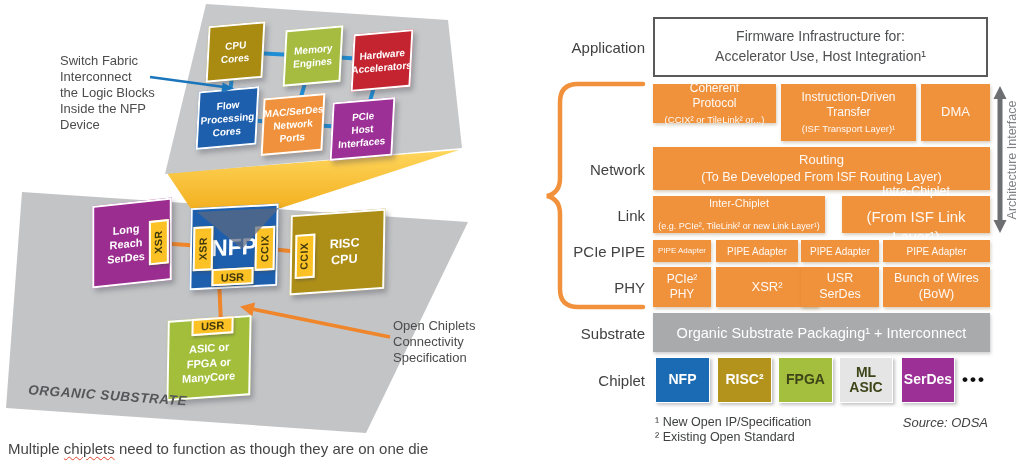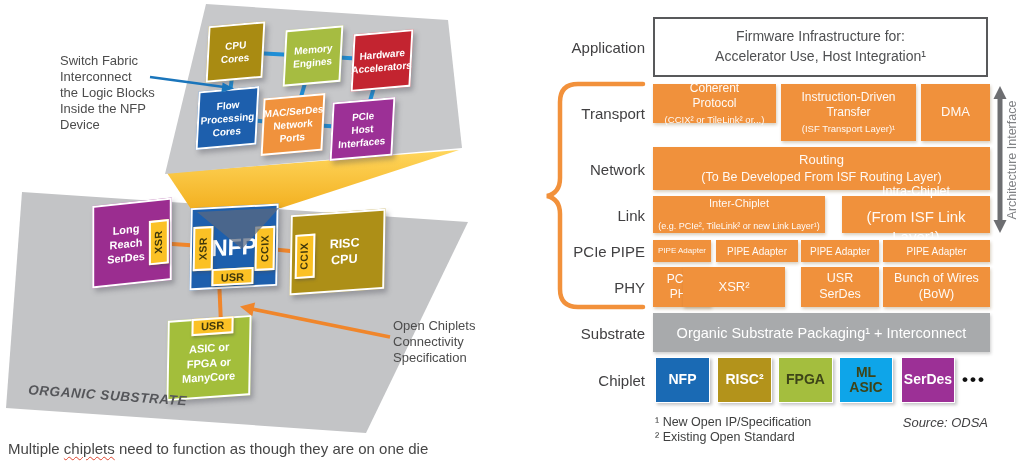--- a/index.html
+++ b/index.html
@@ -144,21 +144,20 @@
   <div class="caption"><span>Multiple </span><span class="squiggle">chiplets</span><span> need to function as though they are on one die</span></div>
 
   <svg class="layer" width="1024" height="472">
     <path d="M 643 84 H 578 Q 560 84 560 102 V 178 Q 560 193 547 196 Q 560 199 560 214 V 289 Q 560 307 578 307 H 643" fill="none" stroke="#F2913B" stroke-width="4.5" stroke-linecap="round"></path>
     <line x1="1000" y1="97" x2="1000" y2="222" stroke="#6D6E71" stroke-width="5"></line>
     <polygon points="1000,86 993.5,99 1006.5,99" fill="#6D6E71"></polygon>
     <polygon points="1000,233 993.5,220 1006.5,220" fill="#6D6E71"></polygon>
   </svg>
 
   <div class="rlabel" style="top:39px">Application</div>
-  <div class="rlabel" style="top:105px">Transport</div>
   <div class="rlabel" style="top:161px">Network</div>
   <div class="rlabel" style="top:207px">Link</div>
   <div class="rlabel" style="top:243px">PCIe PIPE</div>
   <div class="rlabel" style="top:279px">PHY</div>
   <div class="rlabel" style="top:325px">Substrate</div>
   <div class="rlabel" style="top:372px">Chiplet</div>
 
   <div class="appbox">Firmware Infrastructure for:
 Accelerator Use, Host Integration¹</div>
 
@@ -200,38 +199,38 @@
     <div class="t" style="font-size:10px">PIPE Adapter</div>
   </div>
   <div class="obox" style="left:883px;top:240px;width:107px;height:22px">
     <div class="t" style="font-size:10px">PIPE Adapter</div>
   </div>
 
   <div class="obox" style="left:653px;top:267px;width:58px;height:40px">
     <div class="t" style="font-size:12px;line-height:1.25">PCIe²
 PHY</div>
   </div>
-  <div class="obox" style="left:683px;top:267px;width:102px;height:40px">
+  <div class="obox" style="left:716px;top:267px;width:102px;height:40px">
     <div class="t" style="font-size:13px">XSR²</div>
   </div>
   <div class="obox" style="left:801px;top:267px;width:78px;height:40px">
     <div class="t" style="font-size:12.5px;line-height:1.25">USR
 SerDes</div>
   </div>
   <div class="obox" style="left:883px;top:267px;width:107px;height:40px">
     <div class="t" style="font-size:12.5px;line-height:1.25">Bunch of Wires
 (BoW)</div>
   </div>
 
   <div class="gbox">Organic Substrate Packaging¹ + Interconnect</div>
 
   <div class="cblk" style="left:655px;width:55px;background:#1A6AB4">NFP</div>
   <div class="cblk" style="left:717px;width:55px;background:#B3931B">RISC²</div>
   <div class="cblk" style="left:778px;width:55px;background:#A4BE3E;color:#3D4418">FPGA</div>
-  <div class="cblk" style="left:839px;width:54px;background:#0ea5e9;color:#3D4418">ML
+  <div class="cblk" style="left:839px;width:54px;background:#e5e5e5;color:#3D4418">ML
 ASIC</div>
   <div class="cblk" style="left:901px;width:54px;background:#9C3096">SerDes</div>
   <div class="dots">•••</div>
 
   <div class="fnote" style="top:415px">¹ New Open IP/Specification</div>
   <div class="fnote" style="top:430px">² Existing Open Standard</div>
   <div class="source">Source: ODSA</div>
   <div class="arch-label">Architecture Interface</div>
 
 </div>

